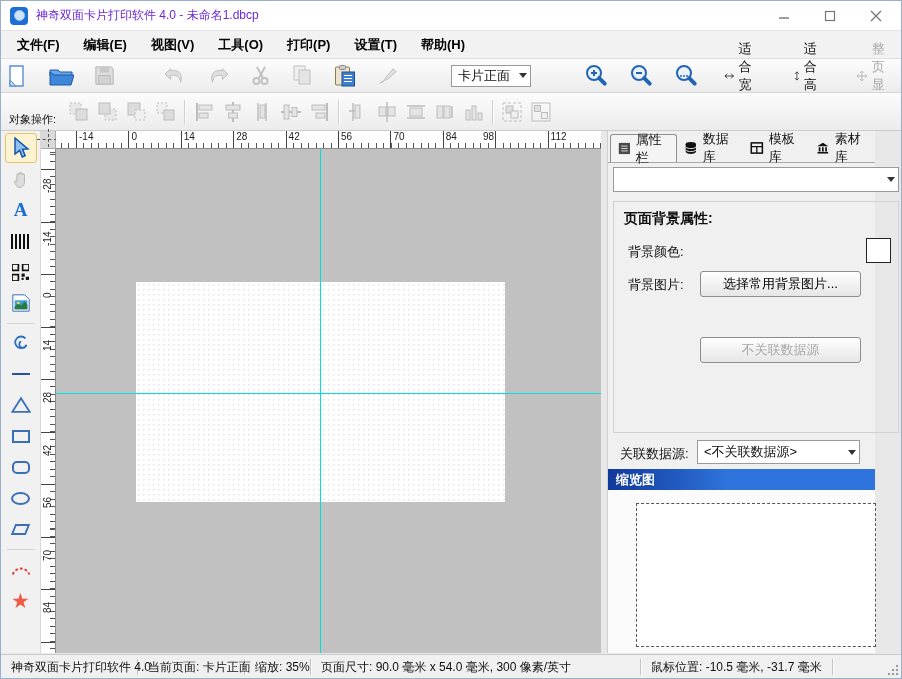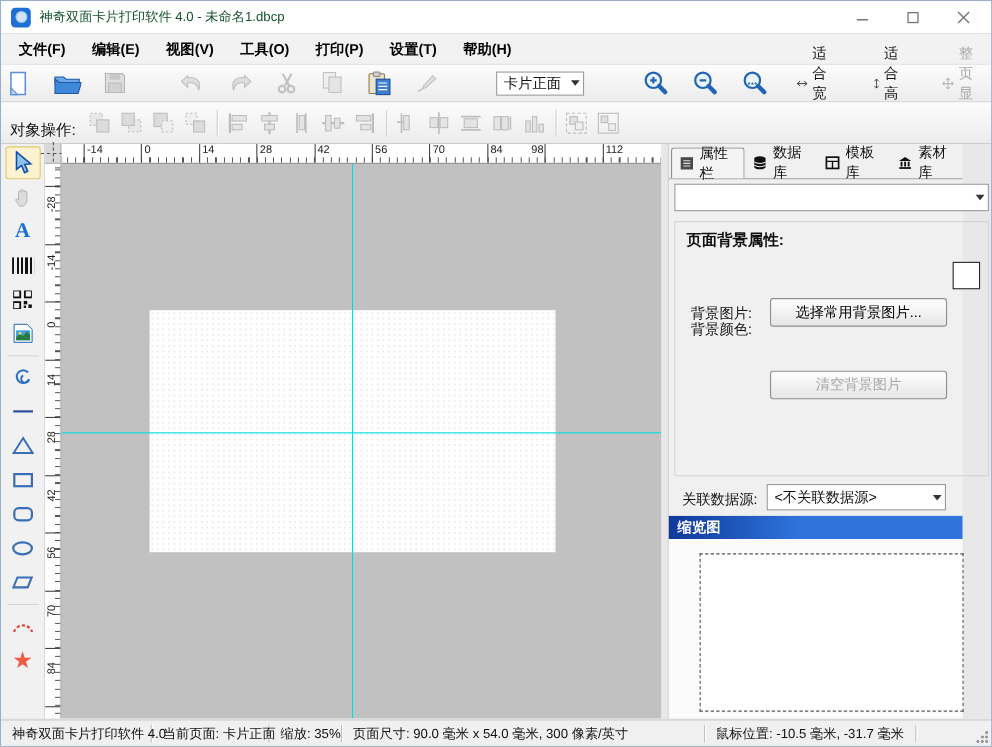--- a/index.html
+++ b/index.html
@@ -4,21 +4,21 @@
 <style>
   * { margin:0; padding:0; box-sizing:border-box; }
   html,body { width:902px; height:679px; overflow:hidden; }
   body { font-family:"Liberation Sans","DejaVu Sans",sans-serif; font-size:12px; color:#111; background:#e8e8e8; }
   #app { position:relative; width:902px; height:679px; background:#e8e8e8; border:1px solid #9ab0c8; }
 
   
   .titlebar { position:absolute; left:0; top:0; width:100%; height:30px; background:#fff; border-bottom:1px solid #e4e4e4; display:flex; align-items:center; }
   .app-icon { width:18px; height:18px; margin-left:9px; border-radius:4px; background:#1d6fd6; display:flex; align-items:center; justify-content:center; }
   .app-icon .globe { width:11px; height:11px; border-radius:50%; background:#cfe3f8; border:1px solid #9ec4ea; }
-  .title-text { margin-left:8px; font-size:12px; color:#14532d; }
+  .title-text { margin-left:8px; font-size:12px; color:#6d28d9; }
   .win-controls { position:absolute; right:2px; top:0; height:30px; display:flex; }
   .win-btn { width:46px; height:30px; display:flex; align-items:center; justify-content:center; }
   .win-btn svg { stroke:#777; }
 
   
   .menubar { position:absolute; left:0; top:30px; width:100%; height:28px; background:#f2f2f2; border-bottom:1px solid #e0e0e0; display:flex; align-items:center; padding-left:4px;font-weight:bold; }
   .menu-item { padding:4px 12px; font-size:13px; color:#000; }
 
   
   .toolbar { position:absolute; left:0; width:100%; background:linear-gradient(#fcfcfc,#ececec); display:flex; align-items:center; }
@@ -26,21 +26,21 @@
   .toolbar.objects { top:92px; height:38px; border-bottom:1px solid #cccccc; padding-left:8px; }
   .tb-btn { width:30px; height:30px; display:flex; align-items:center; justify-content:center; }
   .tb-sep { width:1px; height:24px; background:#cfcfcf; margin:0 4px; box-shadow:1px 0 0 #fff; }
   .tb-label-btn { display:flex; align-items:center; gap:4px; padding:0 6px; height:30px; font-size:13px; }
   .tb-label-btn.disabled { color:#aaa; }
   .combo { background:#fff; border:1px solid #9a9a9a; height:22px; display:flex; align-items:center; position:relative; font-size:13px; }
   .combo .val { flex:1; padding:0 6px; white-space:nowrap; overflow:hidden; }
   .combo .arrow { width:14px; height:100%; display:flex; align-items:center; justify-content:center; }
   .combo .arrow::after { content:""; border:4px solid transparent; border-top:5px solid #333; margin-top:4px; }
   .page-combo { width:88px; margin:0 6px; }
-  .obj-label { font-size:14px; margin-right:8px;margin-top:15px; }
+  .obj-label { font-size:11px; margin-right:8px;margin-top:15px; }
   .obj-btn { width:29px; height:29px; display:flex; align-items:center; justify-content:center; }
 
   
   .toolbox { position:absolute; left:0; top:130px; width:40px; height:522px; background:#f1f1f1; border-right:1px solid #d8d8d8; display:flex; flex-direction:column; align-items:center; padding-top:2px; }
   .tool { width:32px; height:30px; display:flex; align-items:center; justify-content:center; border-radius:3px; margin-bottom:1px; }
   .tool.active { background:#fdf3d0; border:1px solid #e0c86a; }
   .tool-sep { width:28px; height:1px; background:#d5d5d5; margin:4px 0; }
   .glyph-A { font-size:19px; font-weight:bold; color:#1a6fd4; font-family:"Liberation Serif","DejaVu Serif",serif; }
   .glyph-barcode { width:20px; height:15px; background:repeating-linear-gradient(90deg,#111 0 2px,transparent 2px 4px); }
   .glyph-line { width:18px; height:2px; background:#2b4fa0; }
@@ -529,25 +529,25 @@
       </div>
     </div>
 
     <div class="combo props-combo">
       <div class="val"></div>
       <div class="arrow"></div>
     </div>
 
     <div class="bg-group">
       <div class="section-title">页面背景属性:</div>
-      <div class="field-label" style="left:14px; top:41px;margin-top:48px;">背景颜色:</div>
+      <div class="field-label" style="left:14px; top:41px;">背景颜色:</div>
       <div class="swatch"></div>
       <div class="field-label" style="left:14px; top:74px;">背景图片:</div>
       <div class="pbtn" style="top:69px;">选择常用背景图片...</div>
-      <div class="pbtn disabled" style="top:135px;">清空背景图片</div>
+      <div class="pbtn disabled" style="top:135px;">不关联数据源</div>
     </div>
 
     <div class="ds-label">关联数据源:</div>
     <div class="combo ds-combo">
       <div class="val">&lt;不关联数据源&gt;</div>
       <div class="arrow"></div>
     </div>
 
     <div class="thumb-header">缩览图</div>
     <div class="thumb-area">

